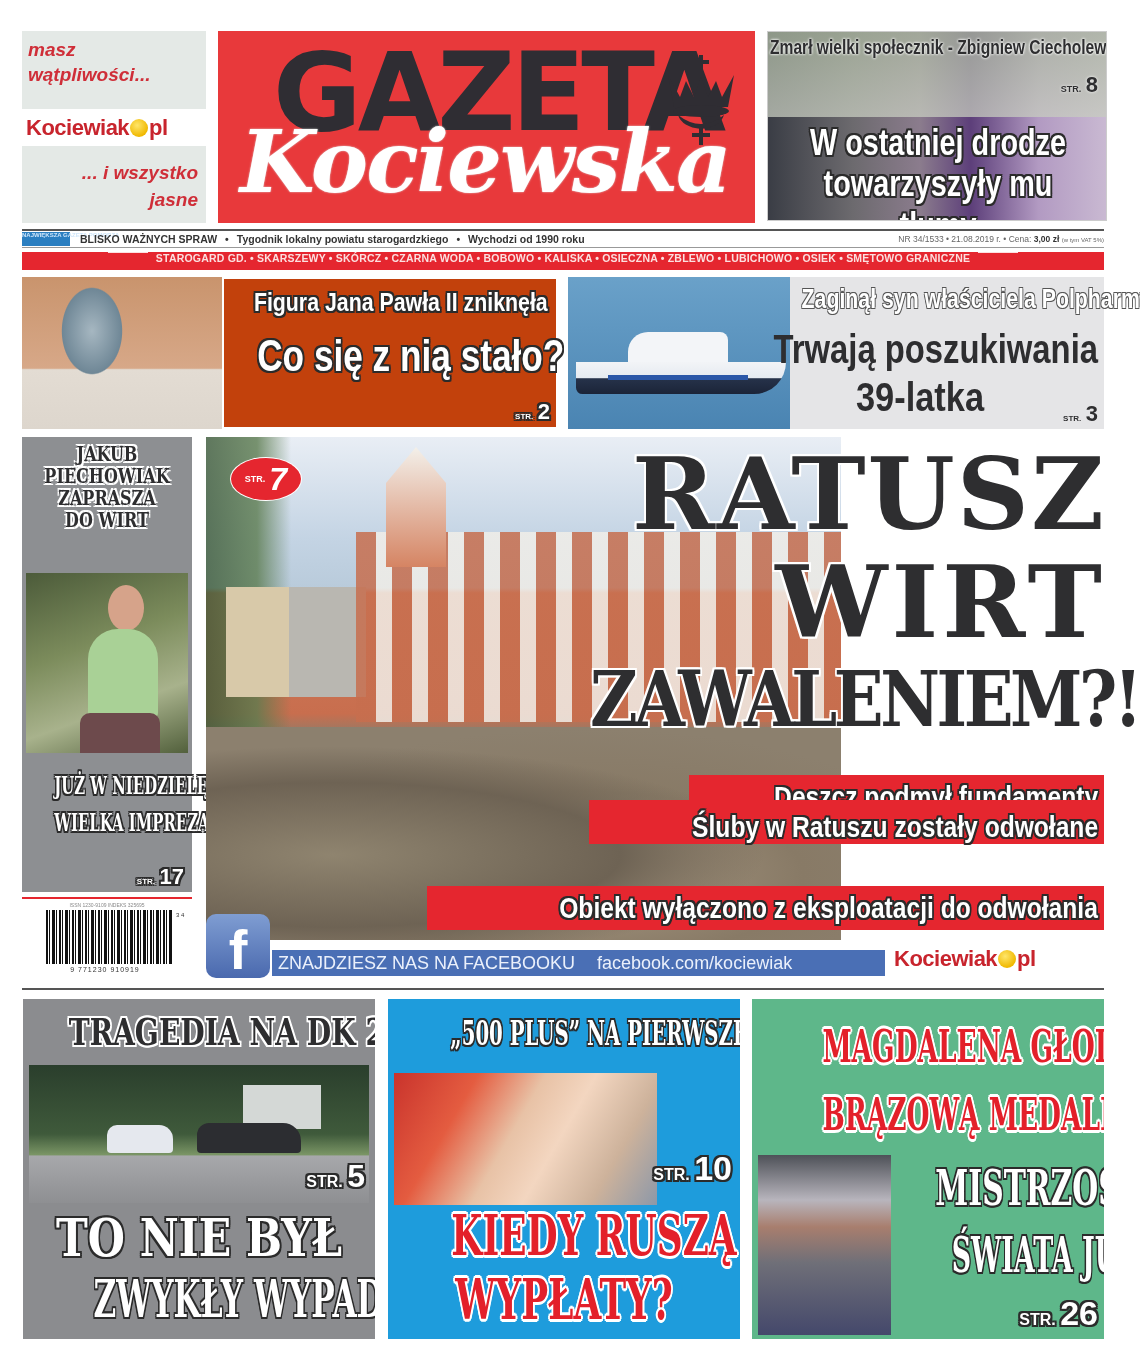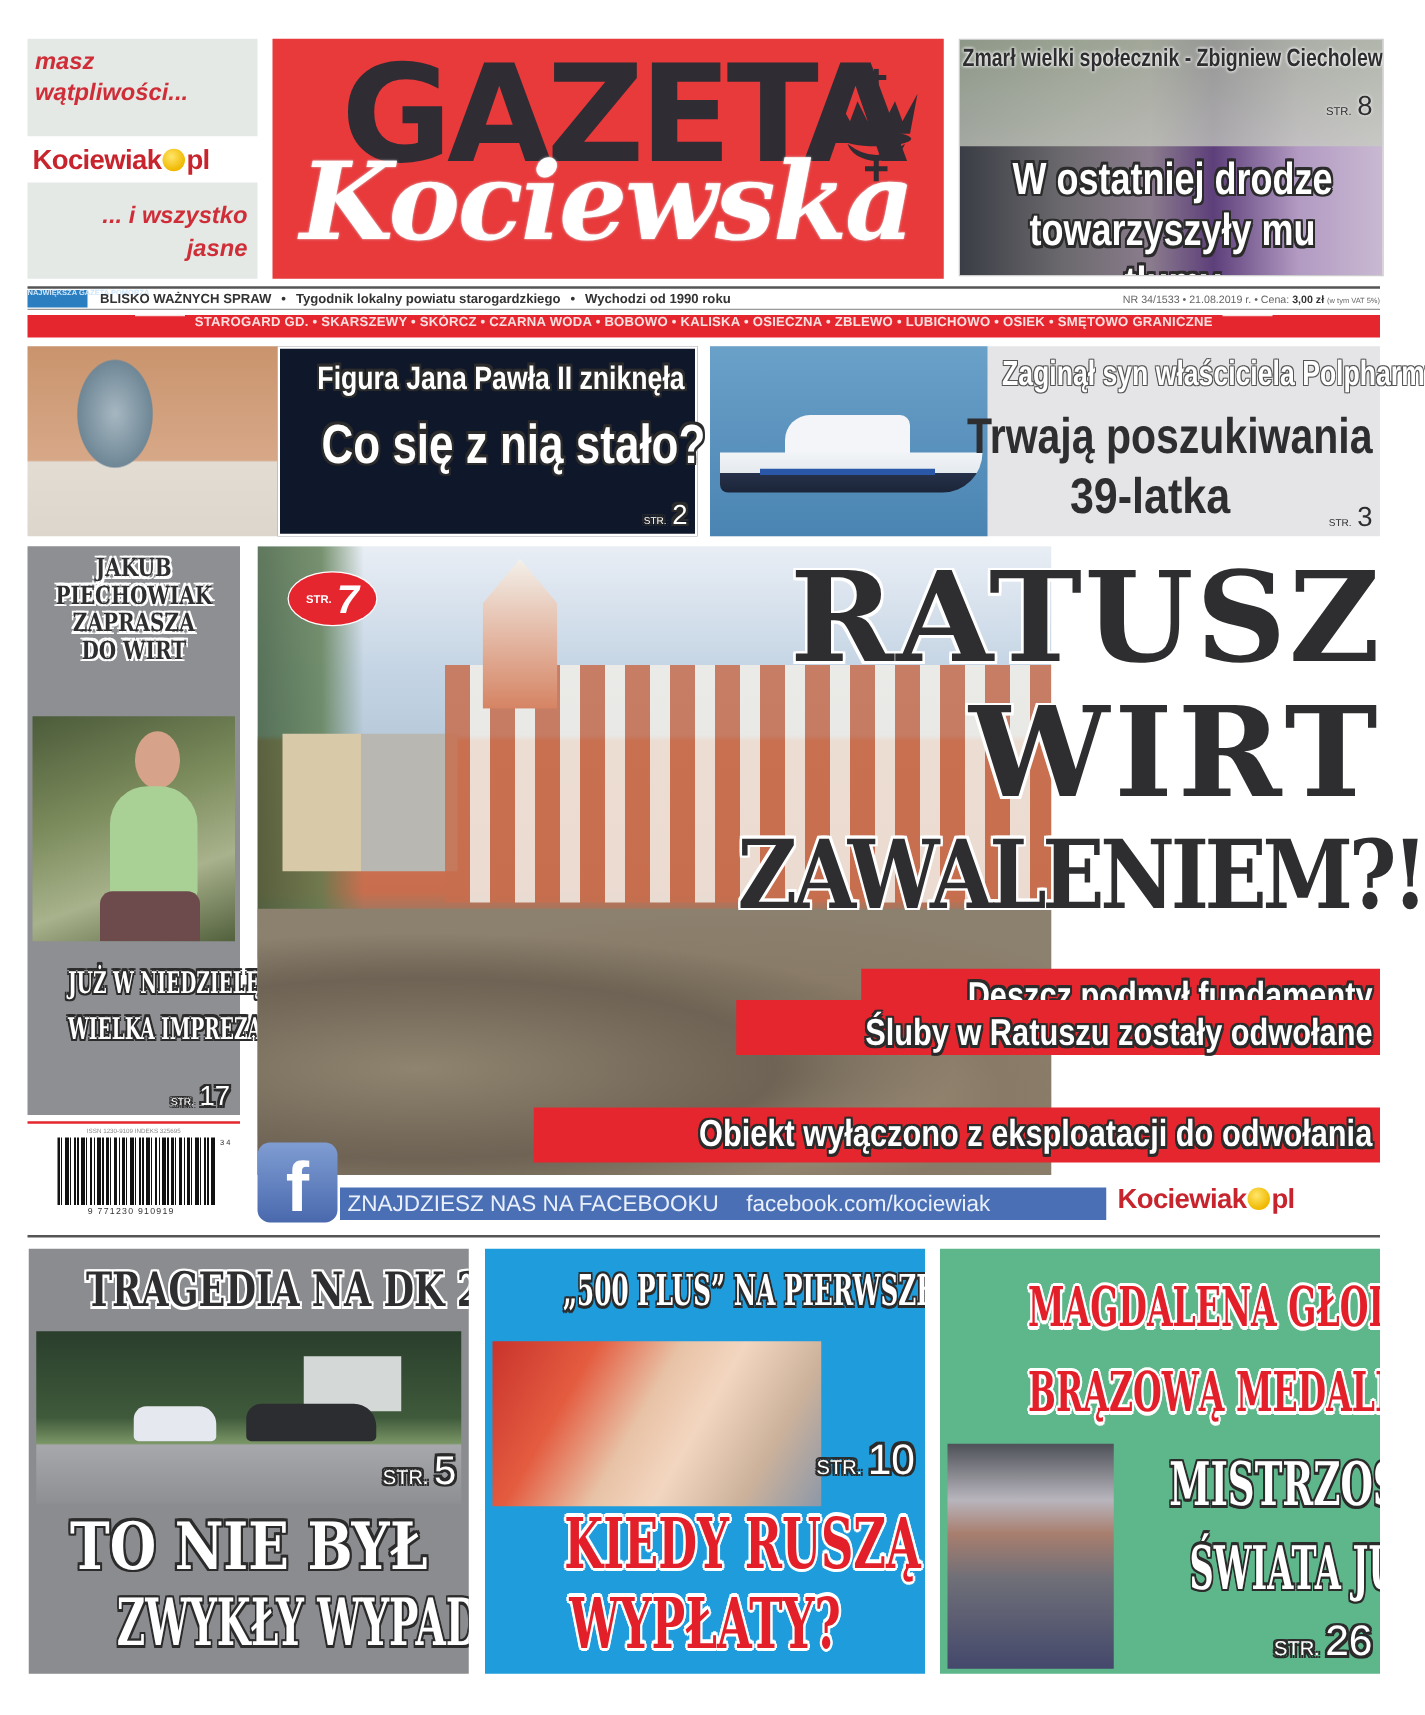--- a/index.html
+++ b/index.html
@@ -37,21 +37,21 @@
   #infobar .right { margin-left: auto; font-weight: normal; font-size: 8.5px; color: #666; }
   #infobar .right b { color: #333; }
 
   #townbar { left: 22px; top: 252px; width: 1082px; height: 18px; background: #e5262f; color: #fce0e0; font-size: 10.5px; font-weight: bold; display: flex; align-items: flex-start; justify-content: center; white-space: nowrap; letter-spacing: 0.2px; }
   #townbar .line { display: inline-block; width: 40px; height: 1px; background: #fce0e0; margin: 0 8px; }
 
   
   #teaser-figura { left: 22px; top: 277px; width: 536px; height: 152px; }
   #figura-photo { left: 0; top: 0; width: 200px; height: 152px; background: linear-gradient(180deg, #c9946d 0%, #d7a888 60%, #e3dcd3 61%, #ddd6cd 100%); overflow: hidden; }
   #figura-tree { left: 35px; top: 4px; width: 70px; height: 100px; background: radial-gradient(ellipse at 50% 50%, #a6b7c1 0%, #6f8796 60%, transparent 62%); }
-  #figura-blue { left: 200px; top: 0; width: 336px; height: 152px; background: #0f172a; border: 2px solid #fff; }
+  #figura-blue { left: 200px; top: 0; width: 336px; height: 152px; background: #c2410c; border: 2px solid #fff; }
   #teaser-boat { left: 568px; top: 277px; width: 536px; height: 152px; background: #e5e5e7; }
   #boat-photo { left: 0; top: 0; width: 222px; height: 152px; background: linear-gradient(180deg, #6aa1c9 0%, #4a84b2 100%); overflow: hidden; }
   #boat-hull { left: 8px; top: 85px; width: 210px; height: 32px; background: linear-gradient(180deg, #f2f4f7 0%, #e5eaf0 50%, #26324a 52%, #1b2438 100%); border-radius: 0 0 40px 8px; }
   #boat-cabin { left: 60px; top: 55px; width: 100px; height: 34px; background: #f3f5f8; border-radius: 20px 8px 0 0; }
   #boat-stripe { left: 40px; top: 98px; width: 140px; height: 5px; background: #2b57a8; }
 
   
   #promo-wirt { left: 22px; top: 437px; width: 170px; height: 455px; background: #8d8f92; }
   #wirt-photo { left: 4px; top: 136px; width: 162px; height: 180px; background: linear-gradient(160deg, #4c5b3a 0%, #7c8c5c 40%, #a8b28c 70%, #52603c 100%); overflow: hidden; }
   #wirt-man { left: 62px; top: 56px; width: 70px; height: 90px; background: #a9d196; border-radius: 30px 30px 6px 6px; }
@@ -93,21 +93,21 @@
 
   #divider { left: 22px; top: 988px; width: 1082px; height: 2px; background: #555; }
 
   
   .box { top: 999px; height: 340px; overflow: hidden; }
   #box-dk22 { left: 23px; width: 352px; background: #8b8c8f; }
   #dk22-photo { left: 6px; top: 66px; width: 340px; height: 138px; background: linear-gradient(180deg, #2a3e2c 0%, #3f5a3b 50%, #7a9565 65%, #a7a8ab 66%, #8e8f92 100%); overflow: hidden; }
   #car1 { left: 78px; top: 60px; width: 66px; height: 28px; background: #e5e8ee; border-radius: 10px 14px 4px 4px; }
   #car2 { left: 168px; top: 58px; width: 104px; height: 30px; background: #2c2d31; border-radius: 12px 18px 4px 4px; }
   #truck { left: 214px; top: 20px; width: 78px; height: 44px; background: #d4d8d6; }
-  .strtag { position: absolute; font-weight: normal; white-space: nowrap; }
+  .strtag { position: absolute; font-weight: bold; white-space: nowrap; }
   .strtag .s { font-size: 16px; }
   .strtag .n { font-size: 32px; }
 
   #box-500 { left: 388px; width: 352px; background: #1e9cdc; }
   #kids-photo { left: 6px; top: 74px; width: 263px; height: 132px; background: linear-gradient(120deg, #c9332c 0%, #e45c40 25%, #e8c2a6 45%, #f3d6c0 60%, #cdb29b 80%, #8d98a8 100%); }
 
   #box-glodek { left: 752px; width: 352px; background: #5eb78a; }
   #glodek-photo { left: 6px; top: 156px; width: 133px; height: 180px; background: linear-gradient(180deg, #4e5158 0%, #b8b5bd 25%, #a87e6e 40%, #6f6f78 60%, #44486b 100%); }
 </style>
 </head>

